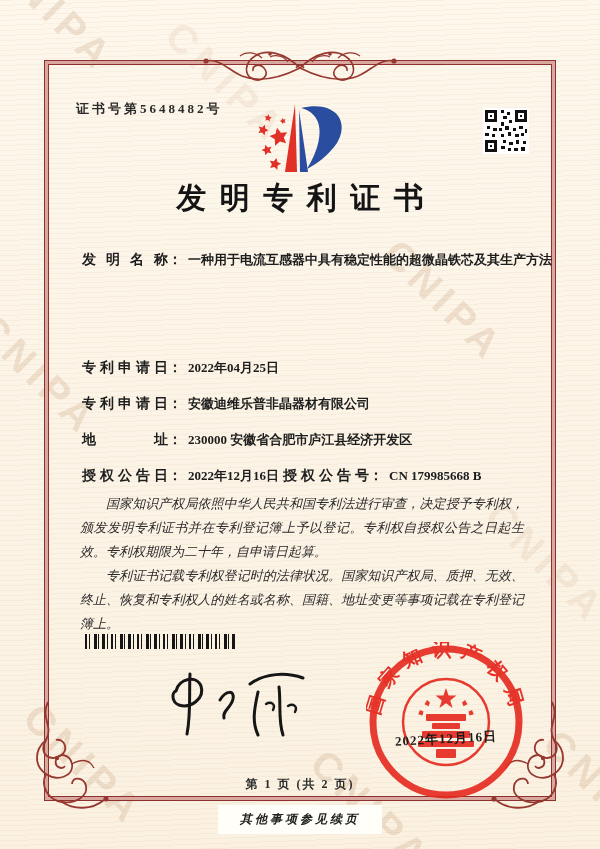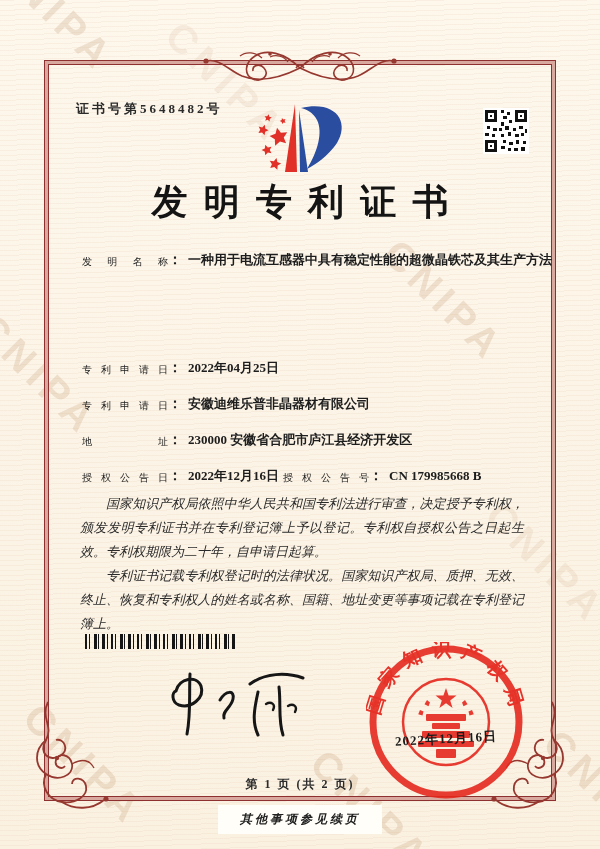--- a/index.html
+++ b/index.html
@@ -25,27 +25,27 @@
   }
   
   .cert-no {
     position:absolute; left:76px; top:100px; font-size:13px; font-weight:bold;
     letter-spacing:3px; color:#2b2b2b;
   }
   .logo { position:absolute; left:238px; top:94px; }
   .qr { position:absolute; left:483px; top:108px; }
   .title {
     position:absolute; left:0; right:0; top:178px; text-align:center;
-    font-size:36px; font-weight:bold; letter-spacing:0.45em; text-indent:0.45em;
+    font-size:30px; font-weight:bold; letter-spacing:0.45em; text-indent:0.45em;
     color:#141414;
   }
   
   .field-row { position:absolute; left:82px; right:40px; height:20px; white-space:nowrap; }
   .flabel {
-    display:inline-block; width:86px; font-size:10px; font-weight:normal; color:#1d1d1d;
+    display:inline-block; width:86px; font-size:14px; font-weight:bold; color:#1d1d1d;
     text-align:justify; text-align-last:justify; vertical-align:bottom;
   }
   .fcolon { font-size:14px; font-weight:bold; color:#1d1d1d; }
   .fvalue { font-size:13px; font-weight:bold; color:#1d1d1d; margin-left:6px; }
   .pair2 { }
   .r1{top:250px}.r2{top:290px}.r3{top:322px}.r4{top:358px}.r5{top:394px}.r6{top:430px}.r7{top:466px}
   
   .body-text {
     position:absolute; left:80px; right:76px; top:492px;
     font-size:13px; line-height:1.85; color:#2a2a2a; font-style:italic; font-weight:500;

